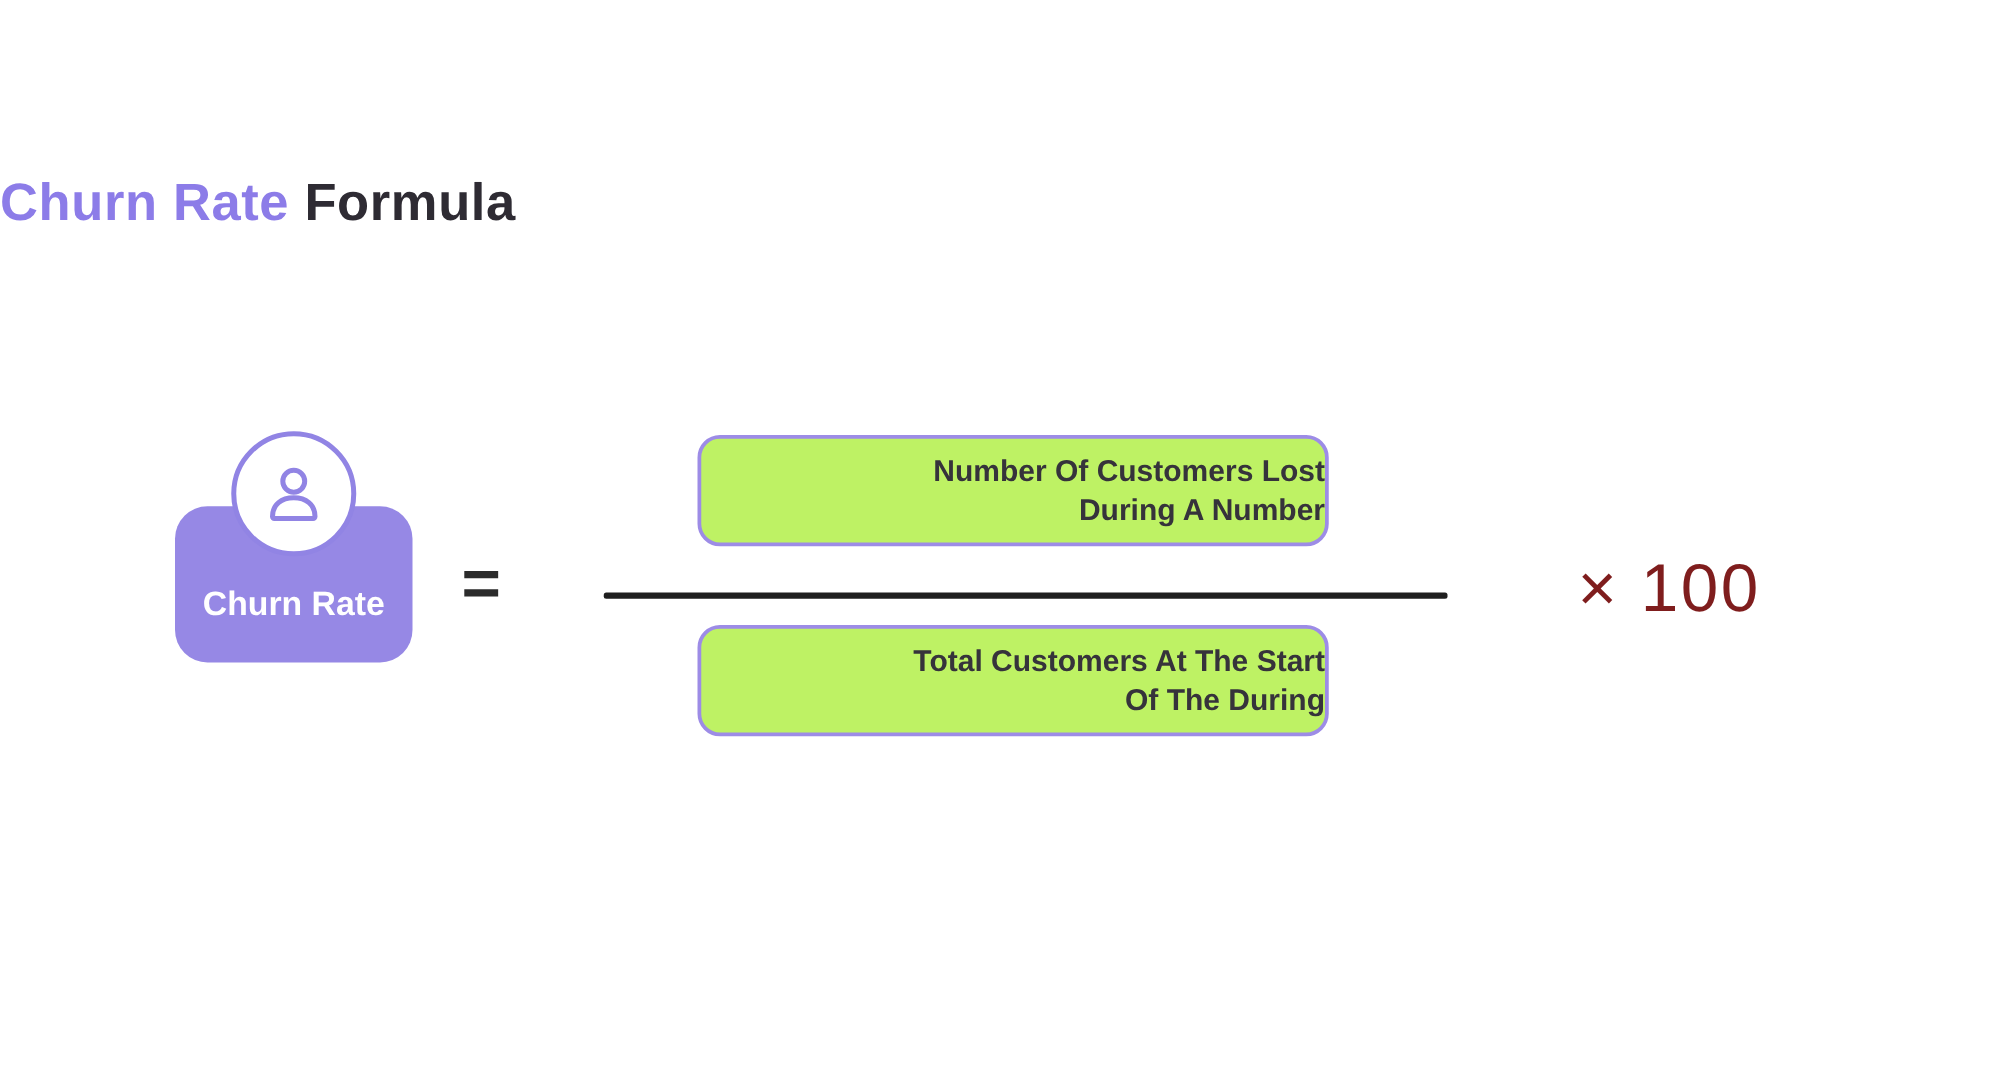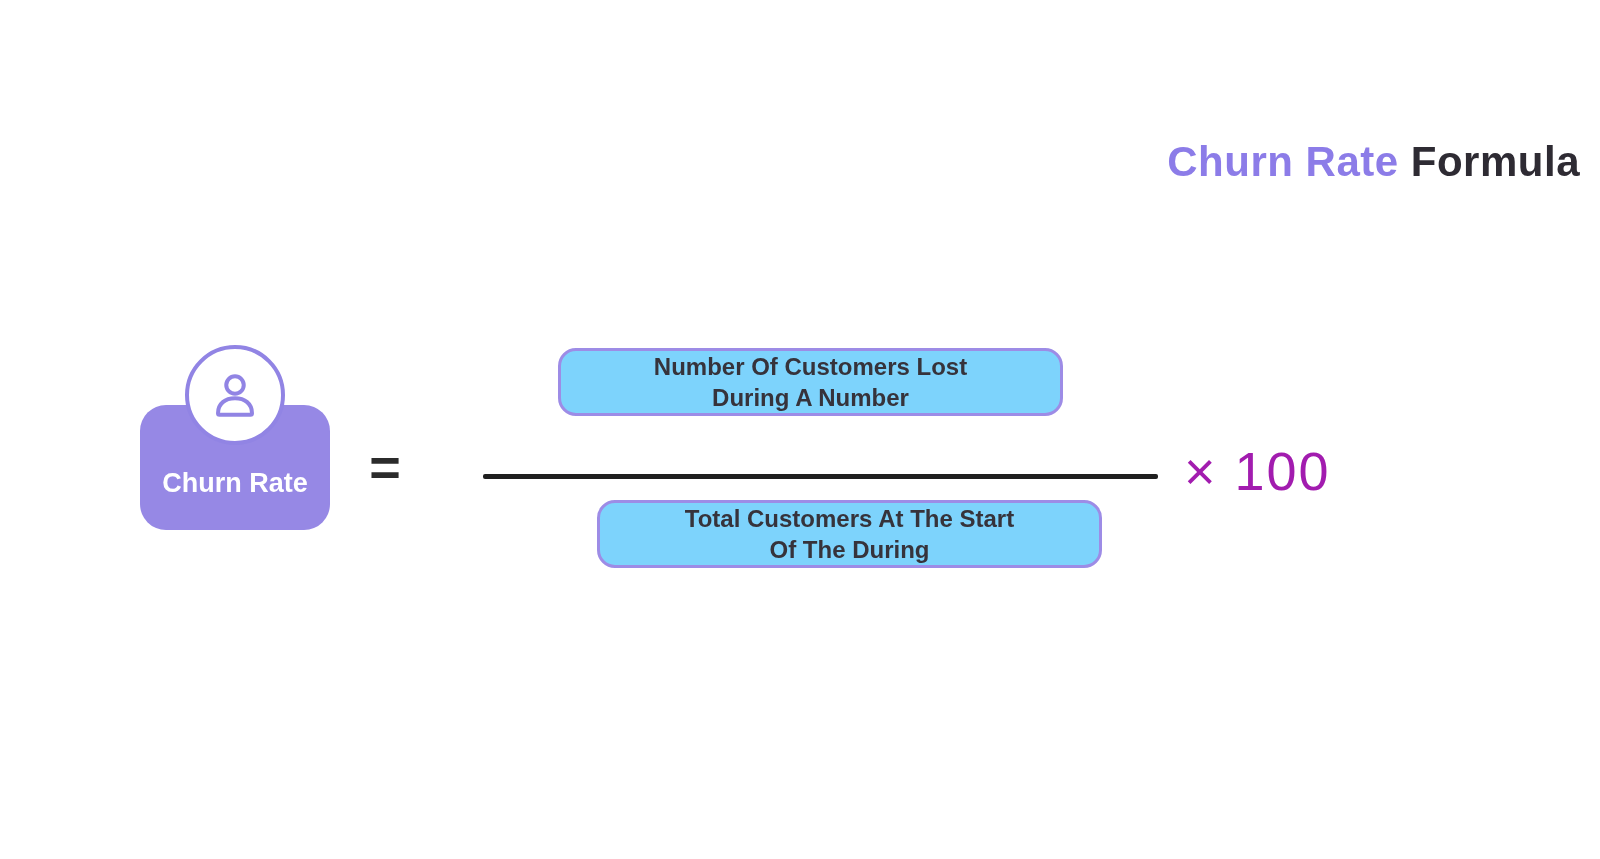--- a/index.html
+++ b/index.html
@@ -15,21 +15,21 @@
     background: #ffffff;
     overflow: hidden;
   }
 
   
   .title {
     position: absolute;
     top: 138px;
     left: 0;
     width: 1580px;
-    text-align: right;
+    text-align: left;
     font-size: 42px;
     font-weight: 700;
     letter-spacing: 0.5px;
     color: #2e2b33;
   }
   .title .accent { color: #8c7ce8; }
   .title .rest   { color: #2e2b33; }
 
   
   .churn-card {
@@ -80,55 +80,55 @@
     font-size: 54px;
     font-weight: 700;
     color: #2b2b2b;
   }
 
   
   .frac-box {
     position: absolute;
     left: 558px;
     width: 505px;
-    height: 68px;
+    height: 89px;
     box-sizing: border-box;
-    background: #7dd3fc;
+    background: #bef264;
     border: 3px solid #9d8ce6;
     border-radius: 18px;
     display: flex;
     flex-direction: column;
-    align-items: center;
+    align-items: flex-end;
     justify-content: center;
     text-align: center;
     color: #36333b;
     font-size: 24px;
     font-weight: 700;
     line-height: 31px;
   }
   .numerator   { top: 348px; }
-  .denominator { top: 500px; margin-left: 39px; }
+  .denominator { top: 500px; }
   .frac-line {
     position: absolute;
     left: 483px;
     top: 474px;
     width: 675px;
     height: 5px;
     background: #1f1f1f;
     border-radius: 2px;
   }
 
   
   .multiplier {
     position: absolute;
-    left: 1184px;
+    left: 1262px;
     top: 440px;
     font-size: 54px;
     font-weight: 400;
-    color: #a21caf;
+    color: #7f1d1d;
     letter-spacing: 2px;
   }
 </style>
 </head>
 <body>
 
 <div class="canvas">
 
   <div class="title">
     <span class="accent">Churn Rate</span>

